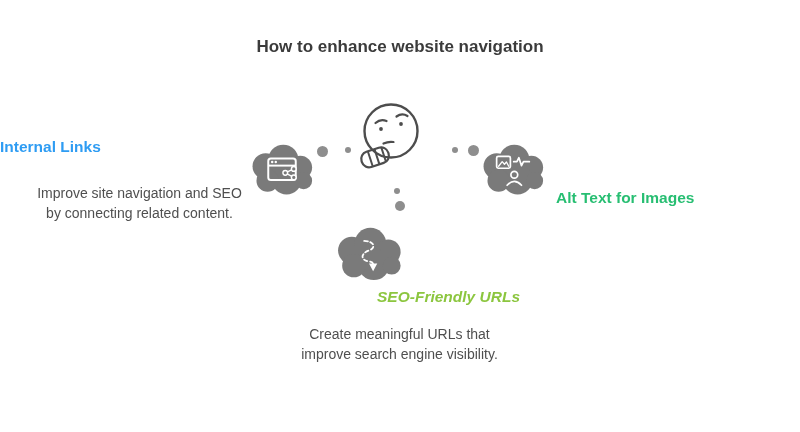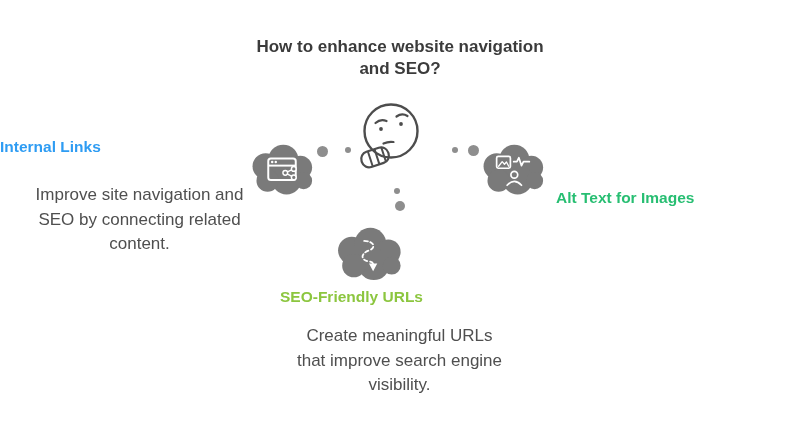--- a/index.html
+++ b/index.html
@@ -25,24 +25,24 @@
     line-height: 1.32;
   }
   .heading {
     position: absolute;
     font-size: 15.5px;
     font-weight: bold;
     color: #333;
   }
   .heading-left  { left: 0;     top: 138px; width: 247px; text-align: left; }
   .heading-right { left: 556px; top: 155px; width: 230px; text-align: left; margin-top: 34px; }
-  .heading-bottom{ left: 280px; top: 288px; width: 240px; text-align: left; }
+  .heading-bottom{ left: 280px; top: 288px; width: 240px; text-align: right; font-style: italic; }
   .desc {
     position: absolute;
-    font-size: 17px;
+    font-size: 14px;
     color: #4f4f4f;
     line-height: 1.45;
   }
   .desc-left   { left: 32px;  top: 183px; width: 215px; text-align: center; }
   .desc-right  { left: 556px; top: 184px; width: 205px; text-align: left; }
   .desc-bottom { left: 292px; top: 324px; width: 215px; text-align: center; }
   .abs { position: absolute; }
   .dot { position: absolute; background: #8e8e8e; border-radius: 50%; }
   .dot-l-big   { left: 317px; top: 146px; width: 11px; height: 11px; }
   .dot-l-small { left: 345px; top: 147px; width: 6px;  height: 6px; }
@@ -54,21 +54,20 @@
   .icon-stroke { stroke: #ffffff; fill: none; stroke-linecap: round; stroke-linejoin: round; }
   .face-stroke { stroke: #4d4d4d; fill: none; stroke-linecap: round; stroke-linejoin: round; }
 </style>
 </head>
 <body>
 
 <div class="stage">
 
   <div class="title">
     <div>How to enhance website navigation</div>
-    <div>and SEO?</div>
   </div>
 
   <svg class="abs" style="left:349px; top:95px;" width="84" height="82" viewBox="0 0 84 82">
     <circle cx="42" cy="36" r="26.5" fill="#ffffff" class="face-stroke" stroke-width="2.4"></circle>
     <path d="M26.5 28 Q31.5 23.5 37.5 26" class="face-stroke" stroke-width="2.2"></path>
     <path d="M47.5 21.5 Q53 17.5 58.5 21" class="face-stroke" stroke-width="2.2"></path>
     <circle cx="32" cy="34" r="1.9" fill="#4d4d4d"></circle>
     <circle cx="52" cy="29" r="1.9" fill="#4d4d4d"></circle>
     <path d="M34.5 48.5 Q39.5 46.2 44.5 47" class="face-stroke" stroke-width="2.2"></path>
     <g transform="rotate(-18 27 62)">

